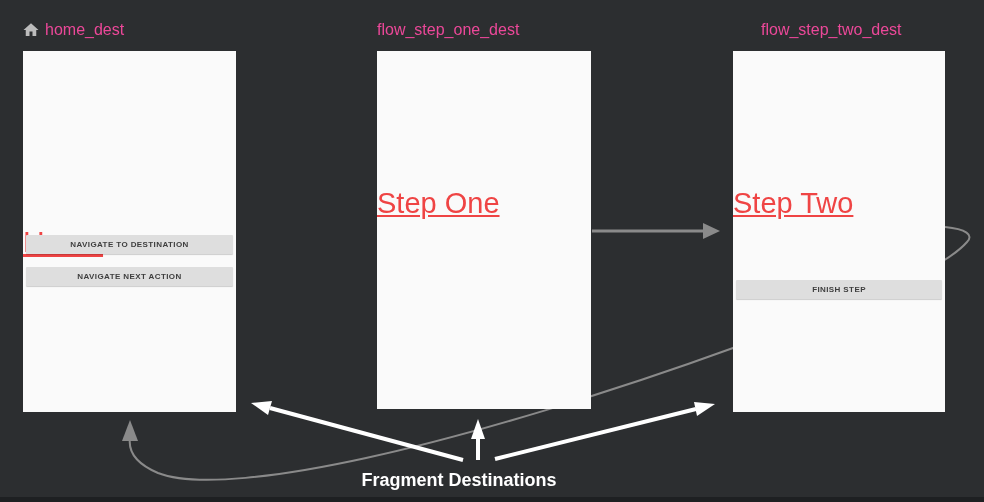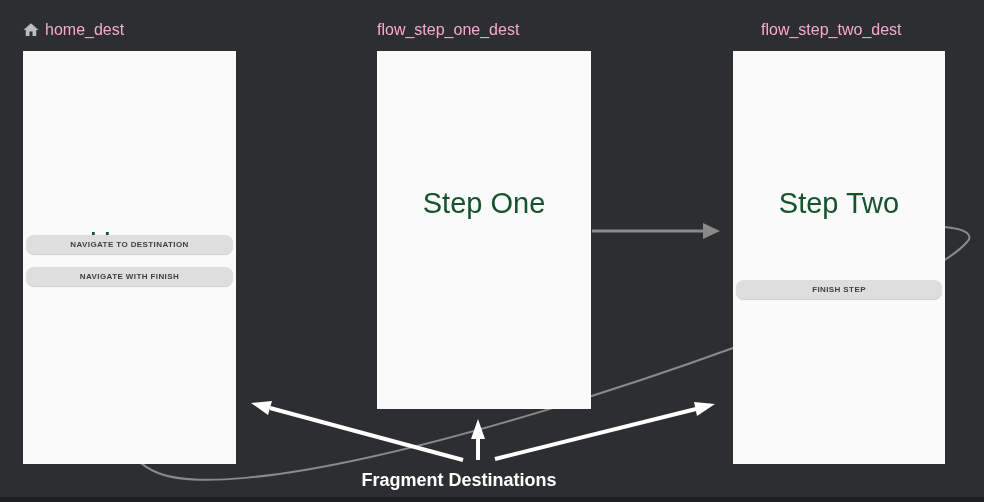--- a/index.html
+++ b/index.html
@@ -7,38 +7,38 @@
     position:relative;width:984px;height:502px;overflow:hidden;
     background:#2c2e30;font-family:"Liberation Sans",sans-serif;
   }
   svg.layer{position:absolute;left:0;top:0;pointer-events:none;}
   .under{z-index:1;}
   .over{z-index:5;}
 
   
   .dest-label{
     position:absolute;top:21px;display:flex;align-items:center;gap:5px;
-    color:#f9a8d4;font-size:16px;line-height:18px;z-index:3;cursor:default;
+    color:#ec4899;font-size:16px;line-height:18px;z-index:3;cursor:default;
   }
   .dest-label .home-ic{width:18px;height:18px;display:block;}
 
   
   .card{
-    position:absolute;top:51px;height:413px;background:#fafafa;z-index:2;
+    position:absolute;top:51px;height:361px;background:#fafafa;z-index:2;
   }
   .card .title{
-    position:absolute;left:0;right:0;text-align:center;color:#14532d;
+    position:absolute;left:0;right:0;text-align:left;color:#ef4444;text-decoration:underline;
   }
   .card1 .title{top:174px;font-size:30px;}
   .card23 .title{top:136px;font-size:29px;}
   .pbtn{
     position:absolute;left:3px;right:3px;height:19px;background:#dedede;
     color:#3e3e3e;font-size:8px;font-weight:bold;letter-spacing:.4px;
     display:flex;align-items:center;justify-content:center;
-    box-shadow:0 1px 1px rgba(0,0,0,.18);border-radius:8px;white-space:nowrap;
+    box-shadow:0 1px 1px rgba(0,0,0,.18);border-radius:1px;white-space:nowrap;
   }
   .card1 .pbtn.b1{top:184px;}
   .card1 .pbtn.b2{top:216px;}
   .card23 .pbtn.b1{top:229px;}
 
   
   .caption{
     position:absolute;left:352px;top:470px;width:214px;text-align:center;
     color:#ffffff;font-size:18px;font-weight:bold;z-index:6;
   }
@@ -68,21 +68,21 @@
 
   <div class="dest-label" style="left:22px;">
     <svg class="home-ic" viewBox="0 0 24 24">
       <path d="M10 20v-6h4v6h5v-8h3L12 3 2 12h3v8z" fill="#bcbcbc"></path>
     </svg>
     <span>home_dest</span>
   </div>
   <div class="card card1" style="left:23px;width:213px;">
     <div class="title">Home</div>
     <div class="pbtn b1">NAVIGATE TO DESTINATION</div>
-    <div class="pbtn b2">NAVIGATE WITH FINISH</div>
+    <div class="pbtn b2">NAVIGATE NEXT ACTION</div>
   </div>
 
   <div class="dest-label" style="left:377px;">
     <span>flow_step_one_dest</span>
   </div>
   <div class="card card23" style="left:377px;width:214px;height:358px;">
     <div class="title">Step One</div>
   </div>
 
   <div class="dest-label" style="left:733px;margin-left:28px;">

